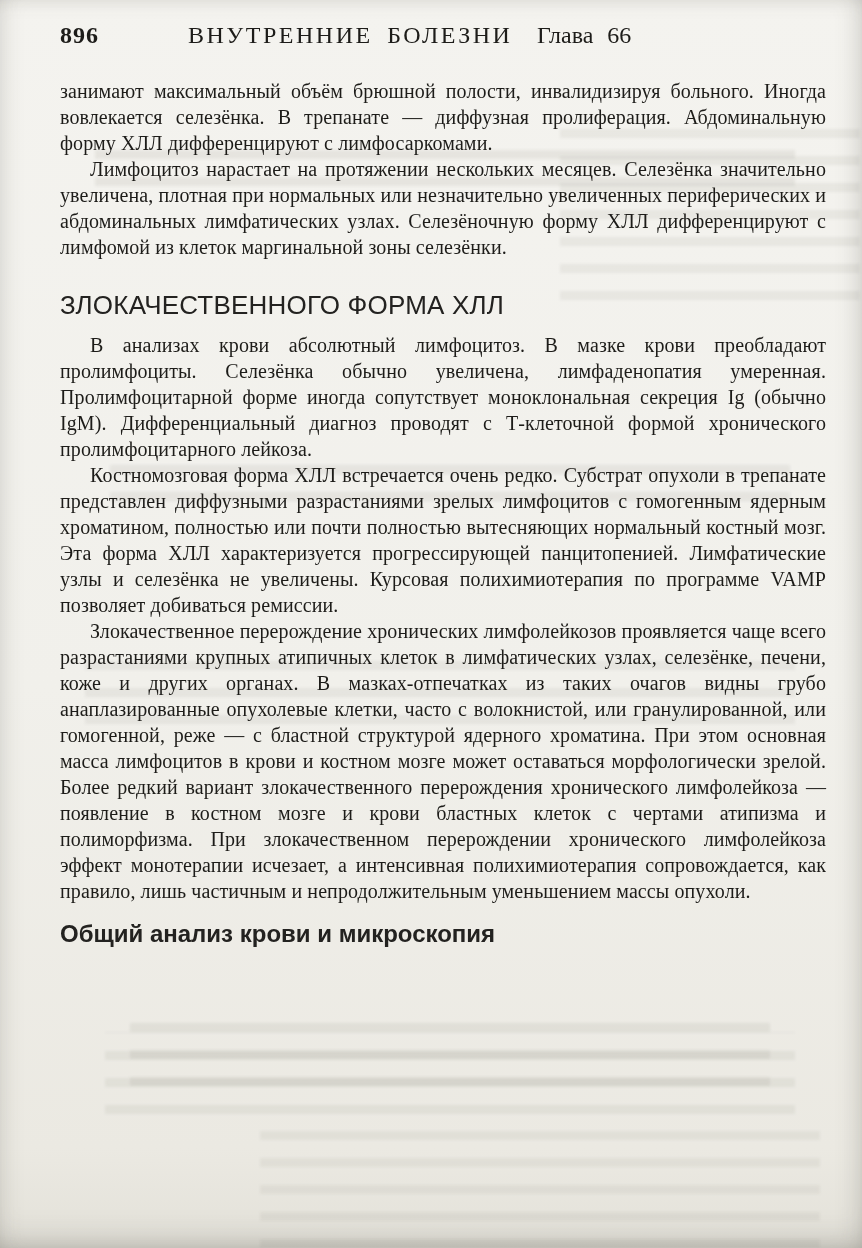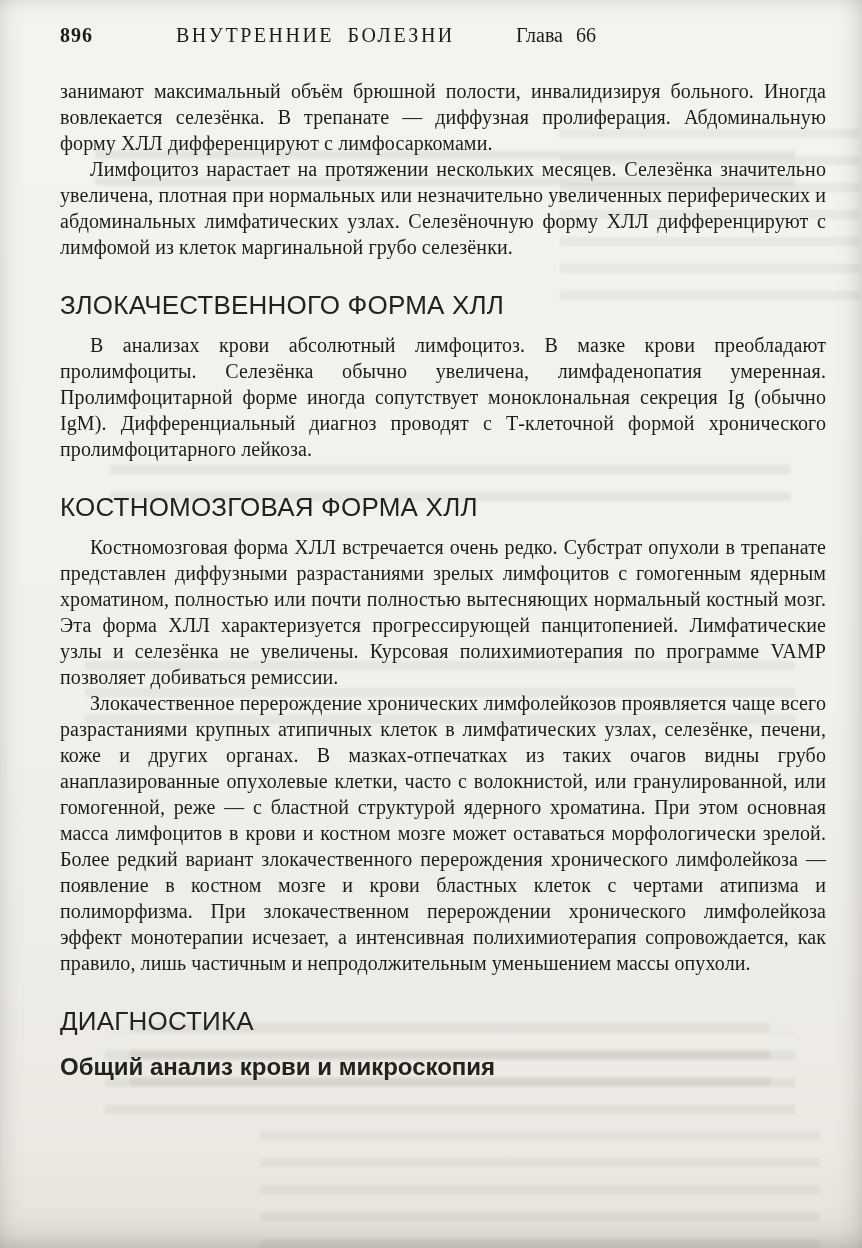--- a/index.html
+++ b/index.html
@@ -61,39 +61,39 @@
       inset 0 -20px 34px -20px rgba(92,90,82,.38),
       inset -16px 0 30px -20px rgba(92,90,82,.30),
       inset 16px 0 30px -22px rgba(92,90,82,.22),
       inset 0 14px 26px -20px rgba(92,90,82,.20);
   }
 
   .running-head {
     position: relative;
     height: 30px;
     margin-top: 6px;
-    font-size: 20px;
+    font-size: 24px;
     line-height: 30px;
     white-space: nowrap;
   }
   .running-head .pagenum {
     position: absolute;
     left: 0;
     font-weight: 700;
     letter-spacing: 1px;
   }
   .running-head .booktitle {
     position: absolute;
-    left: 116px;
+    left: 128px;
     letter-spacing: 2.5px;
     word-spacing: 6px;
   }
   .running-head .chapter {
     position: absolute;
-    left: 456px;
+    left: 477px;
     word-spacing: 8px;
   }
 
   main { position: relative; }
 
   .para {
     margin: 0;
     font-size: 20px;
     line-height: 26px;
     text-align: justify;
@@ -130,27 +130,25 @@
 
   <header class="running-head">
     <span class="pagenum">896</span>
     <span class="booktitle">ВНУТРЕННИЕ БОЛЕЗНИ</span>
     <span class="chapter">Глава 66</span>
   </header>
 
   <main>
     <p class="para no-indent">занимают максимальный объём брюшной полости, инвалидизируя больного. Иногда вовлекается селезёнка. В трепанате — диффузная пролиферация. Абдоминальную форму ХЛЛ дифференцируют с лимфосаркомами.</p>
 
-    <p class="para">Лимфоцитоз нарастает на протяжении нескольких месяцев. Селезёнка значительно увеличена, плотная при нормальных или незначительно увеличенных периферических и абдоминальных лимфатических узлах. Селезёночную форму ХЛЛ дифференцируют с лимфомой из клеток маргинальной грубо селезёнки.</p>
+    <p class="para">Лимфоцитоз нарастает на протяжении нескольких месяцев. Селезёнка значительно увеличена, плотная при нормальных или незначительно увеличенных периферических и абдоминальных лимфатических узлах. Селезёночную форму ХЛЛ дифференцируют с лимфомой из клеток маргинальной зоны селезёнки.</p>
 
     <h2 class="sec">ЗЛОКАЧЕСТВЕННОГО ФОРМА ХЛЛ</h2>
     <p class="para">В анализах крови абсолютный лимфоцитоз. В мазке крови преобладают пролимфоциты. Селезёнка обычно увеличена, лимфаденопатия умеренная. Пролимфоцитарной форме иногда сопутствует моноклональная секреция Ig (обычно IgM). Дифференциальный диагноз проводят с Т-клеточной формой хронического пролимфоцитарного лейкоза.</p>
 
-    <h2 class="sec">КОСТНОМОЗГОВАЯ ФОРМА ХЛЛ</h2>
     <p class="para">Костномозговая форма ХЛЛ встречается очень редко. Субстрат опухоли в трепанате представлен диффузными разрастаниями зрелых лимфоцитов с гомогенным ядерным хроматином, полностью или почти полностью вытесняющих нормальный костный мозг. Эта форма ХЛЛ характеризуется прогрессирующей панцитопенией. Лимфатические узлы и селезёнка не увеличены. Курсовая полихимиотерапия по программе VAMP позволяет добиваться ремиссии.</p>
 
     <p class="para">Злокачественное перерождение хронических лимфолейкозов проявляется чаще всего разрастаниями крупных атипичных клеток в лимфатических узлах, селезёнке, печени, коже и других органах. В мазках-отпечатках из таких очагов видны грубо анаплазированные опухолевые клетки, часто с волокнистой, или гранулированной, или гомогенной, реже — с бластной структурой ядерного хроматина. При этом основная масса лимфоцитов в крови и костном мозге может оставаться морфологически зрелой. Более редкий вариант злокачественного перерождения хронического лимфолейкоза — появление в костном мозге и крови бластных клеток с чертами атипизма и полиморфизма. При злокачественном перерождении хронического лимфолейкоза эффект монотерапии исчезает, а интенсивная полихимиотерапия сопровождается, как правило, лишь частичным и непродолжительным уменьшением массы опухоли.</p>
 
-    <h2 class="sec">ДИАГНОСТИКА</h2>
     <h3 class="subsec">Общий анализ крови и микроскопия</h3>
 
   </main>
 </div>
 
 </body></html>

